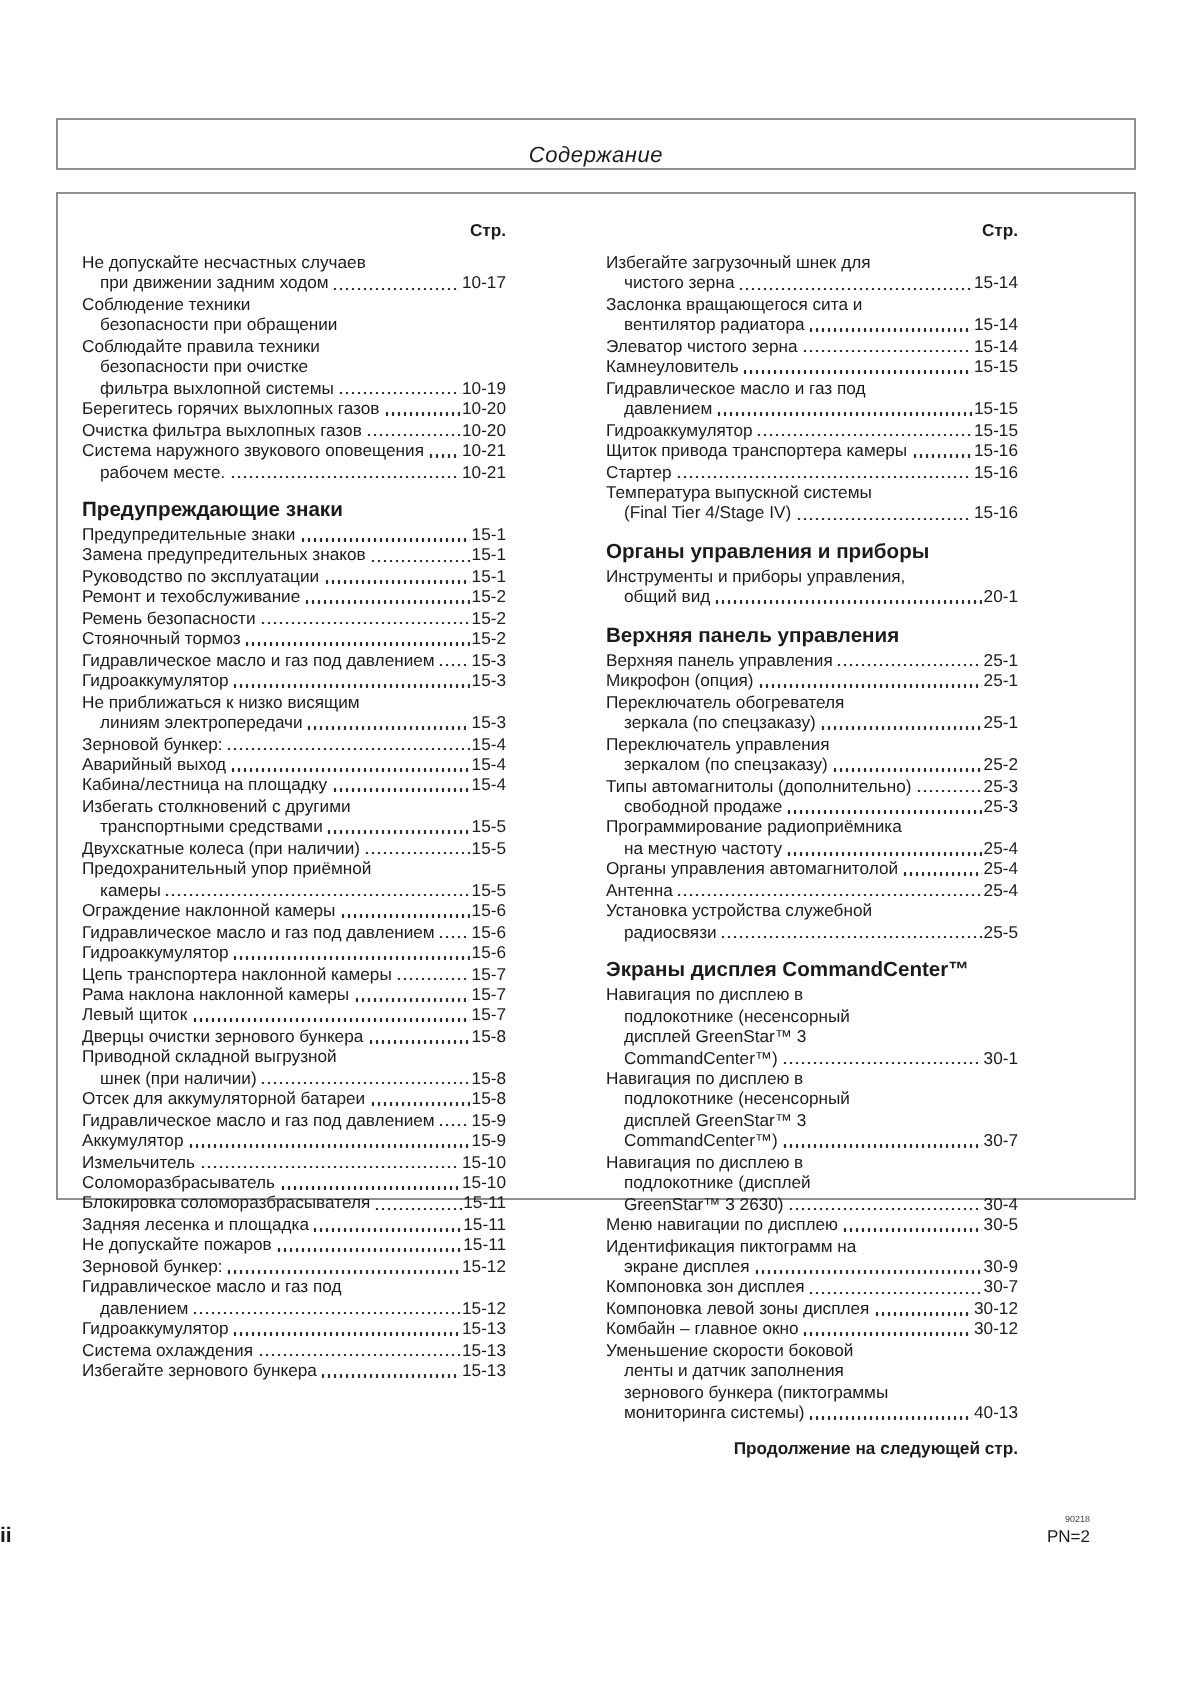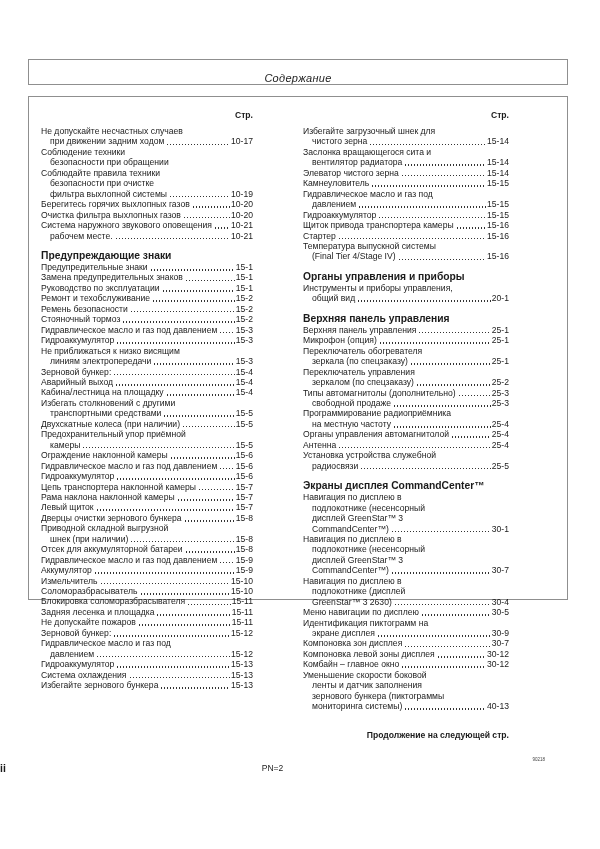--- a/index.html
+++ b/index.html
@@ -31,30 +31,30 @@
   }
   .line .t{flex:0 0 auto;}
   .line .dots{
     flex:1 1 auto;min-width:3px;height:1.6px;align-self:flex-end;
     margin:0 1px 1.8px 2px;
     background-image:radial-gradient(circle,#333 .65px,transparent .8px);
     background-size:3px 1.6px;background-repeat:repeat-x;
   }
   .line .pg{flex:0 0 auto;}
   .ind{padding-left:9px;}
-  .line.cont{display:block;text-align:right;font-weight:bold;margin-top:18px;}
+  .line.cont{display:block;text-align:right;font-weight:bold;margin-top:7px;}
   .folio{
     position:absolute;top:762px;left:0;width:548px;text-align:left;
     font-weight:bold;font-size:10.5px;
   }
   .footer-right{
     position:absolute;top:758px;left:0;width:545px;text-align:right;line-height:1;
   }
   .footer-code{font-size:4.5px;color:#444;display:block;margin-bottom:1px;}
-  .footer-pn{font-size:8.5px;display:block;text-align:center;}
+  .footer-pn{font-size:8.5px;display:block;}
 </style>
 </head>
 <body>
 
 <div class="header-box">
   <span class="header-title">Содержание</span>
 </div>
 
 <div class="main-box">
   <div class="col col-left">

